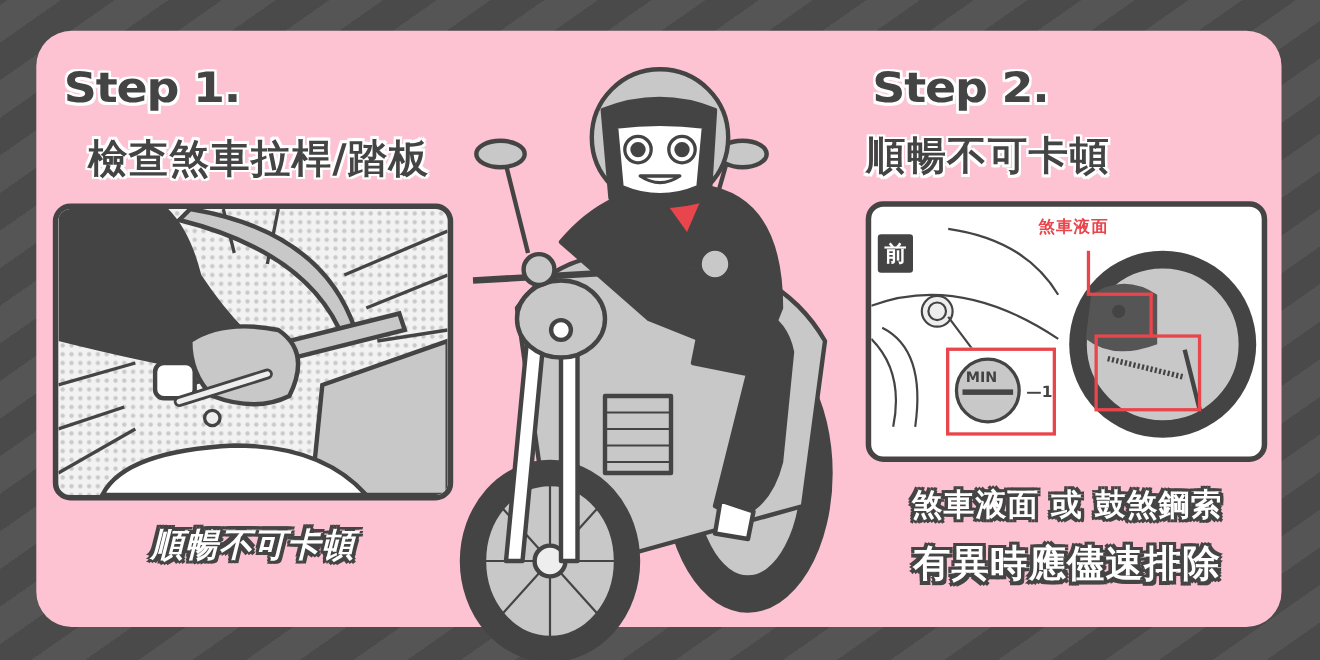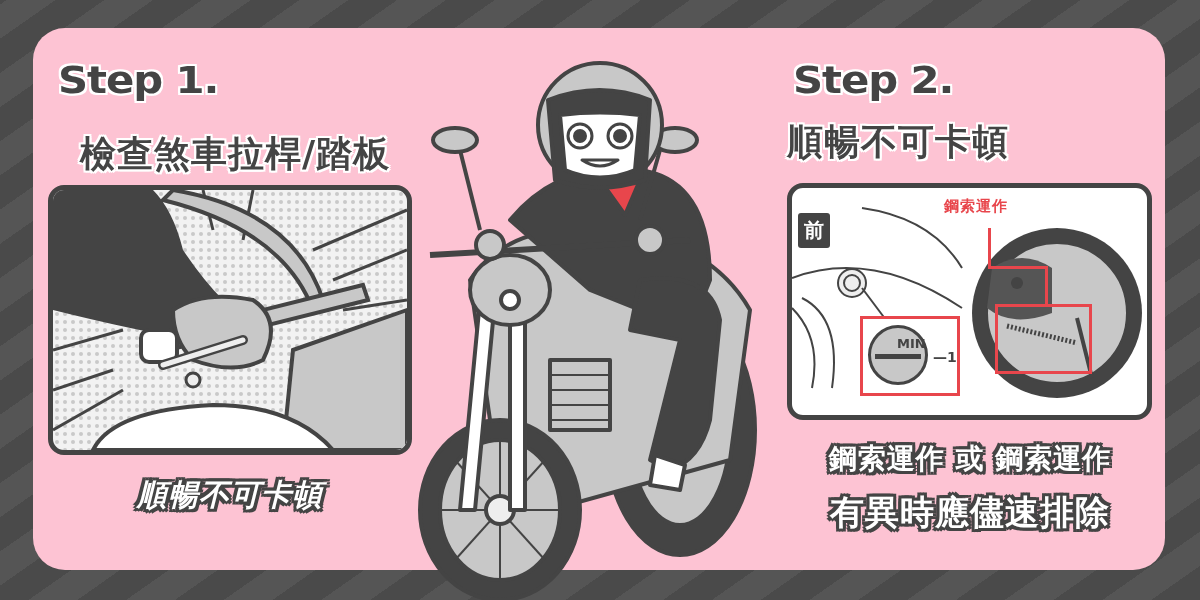--- a/index.html
+++ b/index.html
@@ -17,21 +17,21 @@
   .tag{position:absolute;background:#444;color:#fff;font-weight:900;font-size:20px;padding:4px 6px;border-radius:3px;}
   .redlabel{position:absolute;color:#e8464c;font-weight:900;font-size:15px;letter-spacing:1px;}
   svg{position:absolute;}
 </style>
 </head>
 <body>
 
 <div class="panel"></div>
 
 <div class="step step-num" style="left:58px;top:58px;">Step 1.</div>
-<div class="step step-title" style="left:52px;top:130px;padding-left:28px;">檢查煞車拉桿/踏板</div>
+<div class="step step-title" style="left:52px;top:120px;padding-left:28px;">檢查煞車拉桿/踏板</div>
 
 <div class="card" style="left:48px;top:185px;width:364px;height:270px;background:#f2f2f2;">
   <svg width="354" height="260" viewBox="0 0 354 260">
     <defs>
       <pattern id="dots" width="8" height="8" patternUnits="userSpaceOnUse">
         <circle cx="4" cy="4" r="2" fill="#c9c9c9"></circle>
       </pattern>
     </defs>
     <rect width="354" height="260" fill="url(#dots)"></rect>
     <g stroke="#444" stroke-width="3">
@@ -138,27 +138,27 @@
     <path d="M200 80 Q230 60 260 80 L260 125 Q220 140 195 120 Z" fill="#555"></path>
     <circle cx="225" cy="95" r="6" fill="#444"></circle>
     <g stroke="#444" stroke-width="2">
         <path d="M215 138 L285 155" stroke-dasharray="2 2" stroke-width="5"></path>
       </g>
     <line x1="285" y1="130" x2="300" y2="190" stroke="#444" stroke-width="4"></line>
   </svg>
 
   <div style="position:absolute;left:68px;top:128px;width:100px;height:80px;border:3px solid #e8464c;box-sizing:border-box;background:#fff;">
     <div style="position:absolute;left:5px;top:6px;width:60px;height:60px;border-radius:50%;background:#c8c8c8;border:3px solid #444;box-sizing:border-box;">
-      <div style="position:absolute;left:26px;top:8px;font-size:13px;font-weight:900;color:#444;">MIN</div>
+      <div style="position:absolute;left:7px;top:8px;font-size:13px;font-weight:900;color:#444;">MIN</div>
       <div style="position:absolute;left:4px;top:26px;width:46px;height:5px;background:#444;"></div>
     </div>
     <div style="position:absolute;left:70px;top:30px;font-size:14px;font-weight:900;color:#444;">—<span>1</span></div>
   </div>
   <div style="position:absolute;left:203px;top:116px;width:97px;height:70px;border:3px solid #e8464c;box-sizing:border-box;"></div>
   <div style="position:absolute;left:196px;top:40px;width:3px;height:40px;background:#e8464c;"></div>
   <div style="position:absolute;left:196px;top:78px;width:60px;height:3px;background:#e8464c;"></div>
   <div style="position:absolute;left:253px;top:78px;width:3px;height:40px;background:#e8464c;"></div>
 </div>
 <div class="tag" style="left:798px;top:213px;">前</div>
-<div class="redlabel" style="left:944px;top:197px;">鋼索運作</div>
+<div class="redlabel" style="left:944px;top:197px;">煞車液面</div>
 
-<div class="caption" style="left:775px;top:440px;width:390px;font-size:28px;">鋼索運作 或 鋼索運作</div>
+<div class="caption" style="left:775px;top:440px;width:390px;font-size:28px;">煞車液面 或 鼓煞鋼索</div>
 <div class="caption" style="left:775px;top:490px;width:390px;font-size:34px;">有異時應儘速排除</div>
 
 </body></html>

